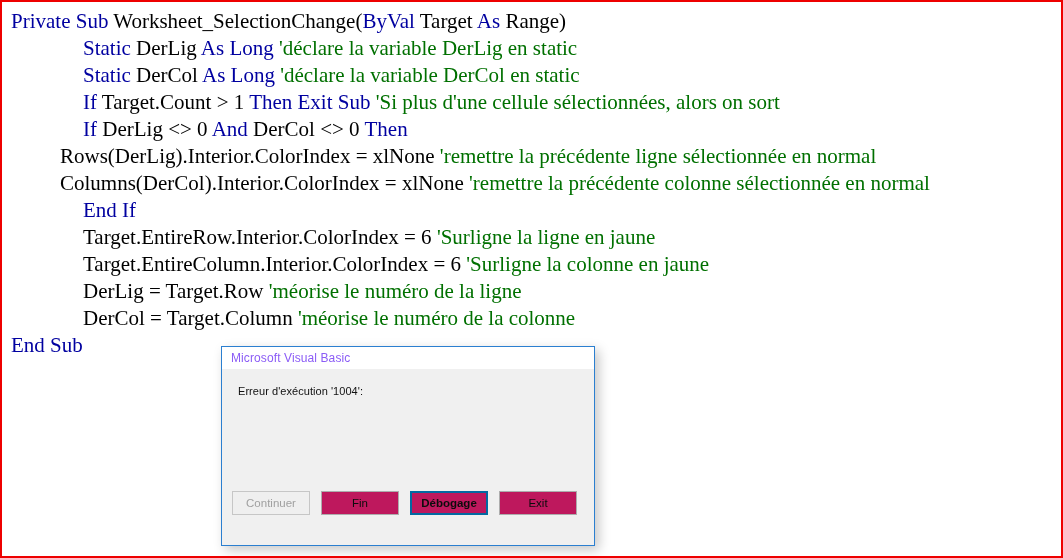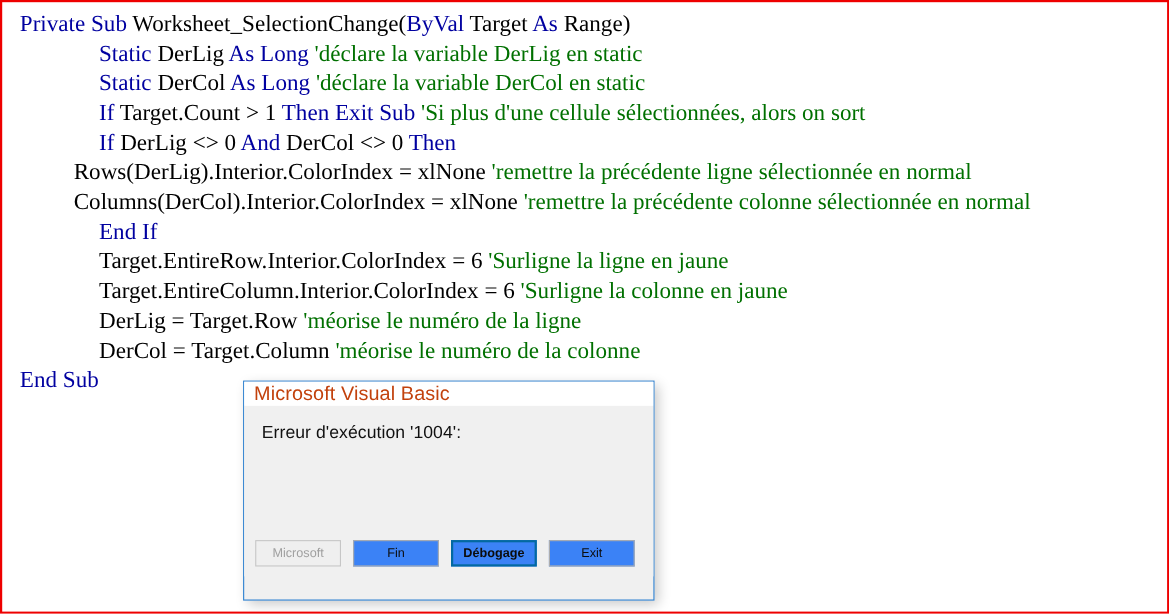--- a/index.html
+++ b/index.html
@@ -17,21 +17,21 @@
     overflow: hidden;
     font-family: "Liberation Serif", "DejaVu Serif", serif;
   }
 
   
   #code {
     position: absolute;
     left: 0;
     top: 0;
     right: 0;
-    padding: 6px 0 0 8px;
+    padding: 6px 0 0 1px;
     font-family: "Liberation Serif", "DejaVu Serif", serif;
     font-size: 21px;
     line-height: 27px;
     color: #000000;
     white-space: pre;
   }
   .code-line {
     white-space: pre;
     height: 27px;
     overflow: visible;
@@ -59,53 +59,53 @@
   }
   #dialog-titlebar {
     height: 22px;
     background: #ffffff;
     display: flex;
     align-items: center;
     padding: 0 0 0 9px;
     box-sizing: border-box;
   }
   #dialog-title {
-    font-size: 18px;
-    color: #c2410c;
+    font-size: 12px;
+    color: #8b5cf6;
     letter-spacing: 0.1px;
   }
   #dialog-body {
     position: relative;
     height: 155px;
     padding: 16px 0 0 16px;
     box-sizing: border-box;
     background: #f0f0f0;
   }
   .dlg-msg {
-    font-size: 16px;
+    font-size: 11px;
     color: #111111;
     margin-bottom: 17px;
     letter-spacing: 0.05px;
   }
   #dialog-buttons {
     position: absolute;
     left: 0;
     bottom: 0;
     width: 100%;
     height: 43px;
     display: flex;
     align-items: center;
     padding-left: 10px;
     box-sizing: border-box;
   }
   .dlg-btn {
     width: 78px;
     height: 24px;
     margin-right: 11px;
-    background: #3b82f6;
+    background: #be185d;
     border: 1px solid #adadad;
     font-family: "Liberation Sans", "DejaVu Sans", sans-serif;
     font-size: 11.5px;
     color: #0c0c0c;
     display: flex;
     align-items: center;
     justify-content: center;
     box-sizing: border-box;
     padding: 0;
     cursor: default;
@@ -127,21 +127,21 @@
 
   <div id="code"><div class="code-line ind0"><span class="kw">Private Sub </span><span class="id">Worksheet_SelectionChange</span><span class="id">(</span><span class="kw">ByVal </span><span class="id">Target </span><span class="kw">As </span><span class="id">Range)</span></div><div class="code-line ind1"><span class="kw">Static </span><span class="id">DerLig </span><span class="kw">As Long </span><span class="cmt">'déclare la variable DerLig en static</span></div><div class="code-line ind1"><span class="kw">Static </span><span class="id">DerCol </span><span class="kw">As Long </span><span class="cmt">'déclare la variable DerCol en static</span></div><div class="code-line ind1"><span class="kw">If </span><span class="id">Target.Count &gt; 1 </span><span class="kw">Then Exit Sub </span><span class="cmt">'Si plus d'une cellule sélectionnées, alors on sort</span></div><div class="code-line ind1"><span class="kw">If </span><span class="id">DerLig &lt;&gt; 0 </span><span class="kw">And </span><span class="id">DerCol &lt;&gt; 0 </span><span class="kw">Then</span></div><div class="code-line ind2"><span class="id">Rows(DerLig).Interior.ColorIndex = xlNone </span><span class="cmt">'remettre la précédente ligne sélectionnée en normal</span></div><div class="code-line ind2"><span class="id">Columns(DerCol).Interior.ColorIndex = xlNone </span><span class="cmt">'remettre la précédente colonne sélectionnée en normal</span></div><div class="code-line ind1"><span class="kw">End If</span></div><div class="code-line ind1"><span class="id">Target.EntireRow.Interior.ColorIndex = 6 </span><span class="cmt">'Surligne la ligne en jaune</span></div><div class="code-line ind1"><span class="id">Target.EntireColumn.Interior.ColorIndex = 6 </span><span class="cmt">'Surligne la colonne en jaune</span></div><div class="code-line ind1"><span class="id">DerLig = Target.Row </span><span class="cmt">'méorise le numéro de la ligne</span></div><div class="code-line ind1"><span class="id">DerCol = Target.Column </span><span class="cmt">'méorise le numéro de la colonne</span></div><div class="code-line ind0"><span class="kw">End Sub</span></div></div>
 
   <div id="dialog">
     <div id="dialog-titlebar">
       <span id="dialog-title">Microsoft Visual Basic</span>
     </div>
     <div id="dialog-body">
       <div class="dlg-msg">Erreur d'exécution '1004':</div>
       <div id="dialog-buttons">
-          <button class="dlg-btn disabled" disabled="">Microsoft</button>
+          <button class="dlg-btn disabled" disabled="">Continuer</button>
           <button class="dlg-btn">Fin</button>
           <button class="dlg-btn default">Débogage</button>
           <button class="dlg-btn">Exit</button>
         </div>
     </div>
   </div>
 
 </div>
 
 </body></html>

